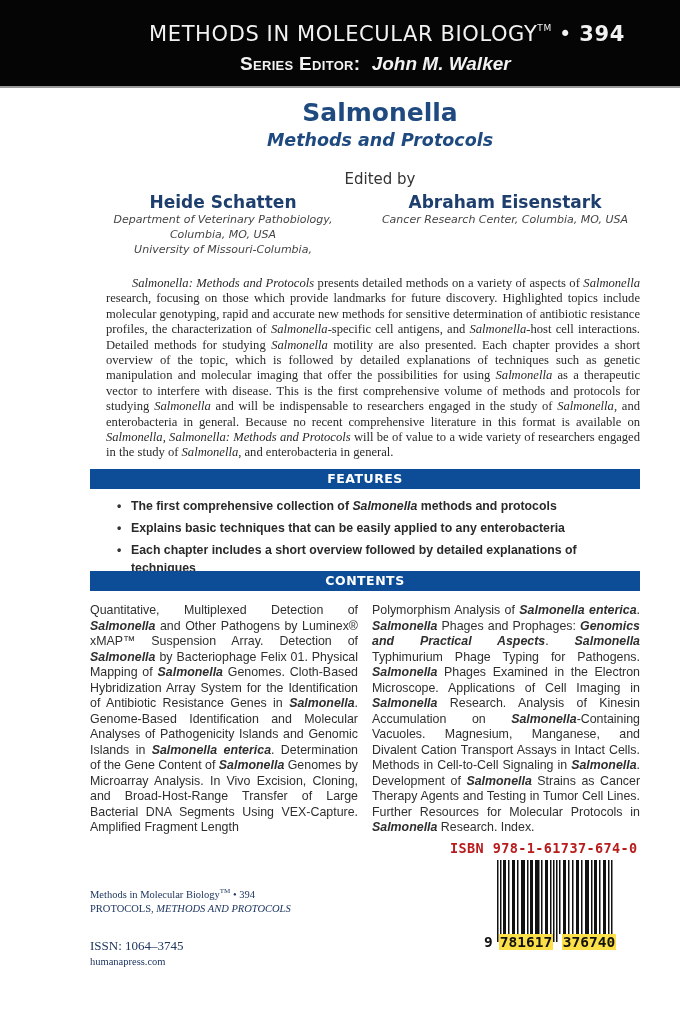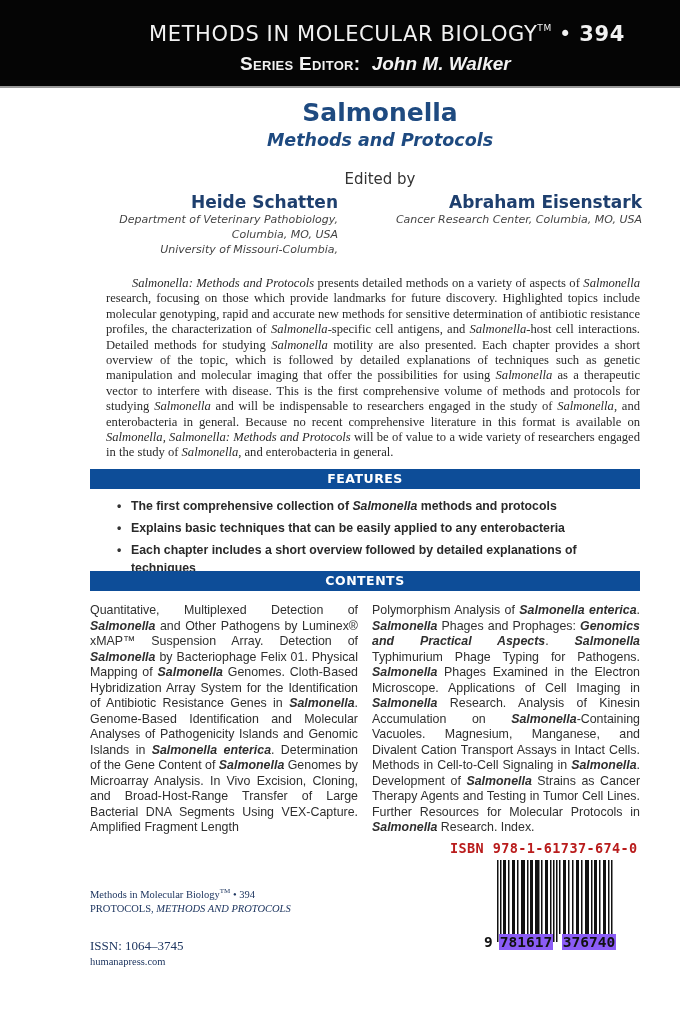--- a/index.html
+++ b/index.html
@@ -30,21 +30,21 @@
     color: #1e4a80; font-family: "DejaVu Sans", sans-serif; font-weight: bold; font-size: 25px;
   }
   .book-subtitle {
     position: absolute; top: 130px; left: 0; width: 760px; text-align: center;
     color: #1e4a80; font-family: "DejaVu Sans", sans-serif; font-style: italic; font-weight: bold; font-size: 17.5px;
   }
   .edited-by {
     position: absolute; top: 170px; left: 0; width: 760px; text-align: center;
     color: #333; font-size: 15px;
   }
-  .editor-block { position: absolute; text-align: right; }
+  .editor-block { position: absolute; text-align: center; }
   .editor-block .ename { color: #1e3f6e; font-weight: bold; font-size: 17px; }
   .editor-block .aff { color: #444; font-style: italic; font-size: 11px; line-height: 15px; }
   .editor-left { top: 192px; left: 108px; width: 230px; }
   .editor-right { top: 192px; left: 368px; width: 274px; }
 
   .description {
     position: absolute; top: 276px; left: 106px; width: 534px;
     font-family: "Liberation Serif", serif; font-size: 12.6px; line-height: 15.4px;
     text-align: justify; color: #2a2a2a; text-indent: 26px;
   }
@@ -94,21 +94,21 @@
   }
   .barcode {
     position: absolute; top: 860px; left: 497px; width: 116px; height: 82px;
   }
   .barcode-digits {
     position: absolute; top: 934px; left: 484px;
     font-family: "DejaVu Sans Mono", monospace; font-size: 14.5px; font-weight: bold; color: #111;
     background: transparent;
   }
   .barcode-digits .lead { margin-right: 6px; }
-  .barcode-digits .grp { background: #8b5cf6; padding: 0 1px; margin-top: 15px; }
+  .barcode-digits .grp { background: #fde047; padding: 0 1px; margin-top: 15px; }
 </style>
 </head>
 <body>
 
 <div class="header-band">
   <div class="series-line series-title">
     <span>METHODS IN MOLECULAR BIOLOGY</span><span class="tm">TM</span>
     <span>•</span>
     <span class="num">394</span>
   </div>

